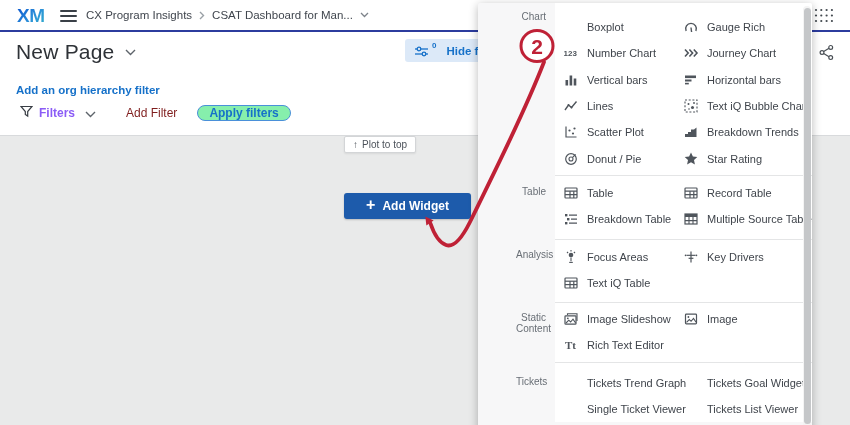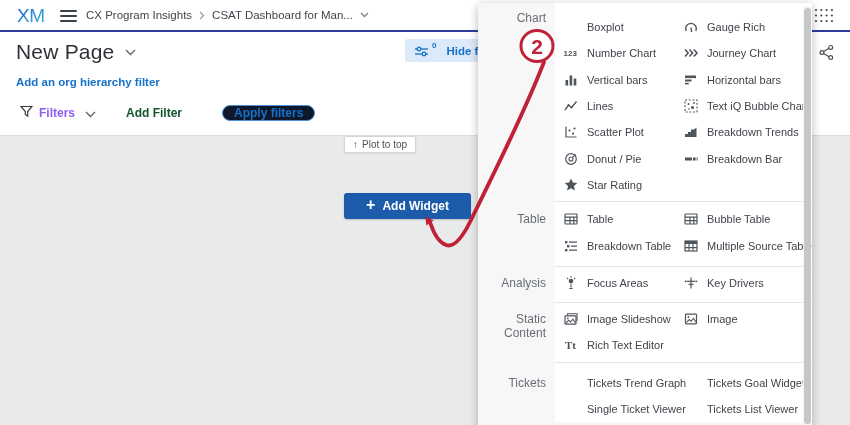--- a/index.html
+++ b/index.html
@@ -5,21 +5,21 @@
   * { margin:0; padding:0; box-sizing:border-box; }
   html,body { width:850px; height:425px; }
   body {
     position:relative; overflow:hidden; background:#ffffff;
     font-family:"Liberation Sans","DejaVu Sans",sans-serif;
     -webkit-font-smoothing:antialiased;
   }
   
   .header { position:absolute; left:0; top:0; width:850px; height:30px; background:#fff; z-index:2; }
   .xm-logo {
-    position:absolute; left:17px; top:5px; font-size:19px; font-weight:400; letter-spacing:-0.5px;
+    position:absolute; left:17px; top:5px; font-size:19px; font-weight:700; letter-spacing:-0.5px;
     background:linear-gradient(135deg,#0f5cd0 10%,#2b8fd9 55%,#2fb0c9 100%);
     -webkit-background-clip:text; background-clip:text; color:transparent;
   }
   .hamburger { position:absolute; left:60px; top:10px; width:17px; height:12px; cursor:pointer; }
   .hamburger span { display:block; height:2px; background:#3a4047; margin-bottom:3px; border-radius:1px; }
   .crumbs { position:absolute; left:86px; top:9px; display:flex; align-items:center; gap:7px; font-size:11.5px; color:#40464e;justify-content:flex-end; }
   .crumb { white-space:nowrap; cursor:pointer; }
   .crumb-sep svg, .caret svg { display:block; }
   .header-line { position:absolute; left:0; top:30px; width:850px; height:2px; background:#2c3c9e; z-index:2; }
   .waffle { position:absolute; left:814px; top:8px; width:20px; height:16px; cursor:pointer; z-index:2; }
@@ -27,28 +27,28 @@
   
   .control-zone { position:absolute; left:0; top:32px; width:712px; height:103px; background:#fff; z-index:1; }
   .page-title-row { position:absolute; left:16px; top:8px; display:flex; align-items:center; gap:10px; }
   .page-title { font-size:21px; color:#2e3237; letter-spacing:0.2px; }
   .chip {
     position:absolute; left:405px; top:7px; height:23px; padding:0 10px; display:flex; align-items:center; gap:6px;
     background:#dce9f8; border-radius:3px; color:#1671c9; font-size:11.5px; font-weight:700; cursor:pointer;
   }
   .chip .count { font-size:8px; font-weight:700; position:relative; top:-5px; left:-4px; }
   .share-btn { position:absolute; left:818px; top:12px; cursor:pointer; }
-  .org-link { position:absolute; left:16px; top:44px; font-size:11.5px; font-weight:700; color:#1671c9; cursor:pointer; }
+  .org-link { position:absolute; left:16px; top:52px; font-size:11.5px; font-weight:700; color:#1671c9; cursor:pointer; }
   .filters-row { position:absolute; left:20px; top:72px; display:flex; align-items:center; }
   .funnel { margin-right:6px; }
   .filters-label { font-size:12px; font-weight:700; color:#8b5cf6; margin-right:10px; }
   .filters-caret { margin-right:30px; cursor:pointer; }
-  .add-filter { font-size:12px; font-weight:700; color:#14532d; margin-right:40px; cursor:pointer; }
+  .add-filter { font-size:12px; font-weight:400; color:#7f1d1d; margin-right:20px; cursor:pointer; }
   .apply-btn {
-    border:1px solid #4a90d9; background:#0f172a; color:#1671c9; font-size:12px; font-weight:700;
+    border:1px solid #4a90d9; background:#86efac; color:#1671c9; font-size:12px; font-weight:700;
     padding:0 11px; border-radius:8px; cursor:pointer; font-family:inherit;
   }
   .zone-divider { position:absolute; left:0; top:135px; width:850px; height:1px; background:#d8dadc; z-index:1; }
 
   
   .canvas { position:absolute; left:0; top:136px; width:850px; height:289px; background:#e9eaea; z-index:0; }
   .back-to-top {
     position:absolute; left:344px; top:0px; height:17px; display:flex; align-items:center; gap:4px;
     background:#fff; border:1px solid #d3d5d7; border-radius:2px; padding:0 8px;
     font-size:10px; color:#4c525a; cursor:pointer; box-shadow:0 1px 2px rgba(0,0,0,0.08);
@@ -60,21 +60,21 @@
   }
   .plus-glyph { font-size:16px; font-weight:700; line-height:1; position:relative; top:-1px; }
 
   
   .widget-menu {
     position:absolute; left:478px; top:3px; width:334px; height:430px; background:#f7f7f8;
     box-shadow:0 2px 10px rgba(0,0,0,0.28); border-radius:2px; z-index:5; overflow:hidden;
   }
   .menu-section { display:flex; }
   .menu-section .sec-label {
-    width:77px; flex:none; text-align:right; padding-right:9px; font-size:12px; color:#686e75;
+    width:77px; flex:none; text-align:right; padding-right:9px; font-size:10px; color:#686e75;padding-left:38px;
   }
   .menu-section .sec-items {
     flex:1; background:#fff; display:grid; grid-template-columns:120px 1fr; grid-auto-rows:26.3px; align-items:center;
   }
   .menu-section:not(:first-child) .sec-items { border-top:1px solid #e4e5e6; }
   .menu-item { display:flex; align-items:center; gap:8px; padding-left:8px; cursor:pointer; height:100%; }
   .menu-item .ibox { width:16px; height:16px; flex:none; display:flex; align-items:center; justify-content:flex-start; }
   .menu-item .ilabel { font-size:11px; color:#3f444b; white-space:nowrap; }
   .menu-scrollbar { position:absolute; right:1px; top:3px; width:8px; height:424px; background:#f4f4f4; border-radius:4px; }
   .menu-scrollbar .thumb { position:absolute; left:0.5px; top:2px; width:7px; height:416px; background:#c5c7c9; border-radius:4px; cursor:pointer; }
@@ -304,32 +304,20 @@
                 <circle cx="8" cy="8" r="5.3" fill="none" stroke="#4f555c" stroke-width="1.2"></circle>
                 <circle cx="8" cy="8" r="2" fill="none" stroke="#4f555c" stroke-width="1.1"></circle>
                 <line x1="9.6" y1="6.4" x2="12.6" y2="3.4" stroke="#4f555c" stroke-width="1.1"></line>
               </svg>
             </span>
             <span class="ilabel">Donut / Pie</span>
           </div>
           <div class="menu-item">
             <span class="ibox">
               <svg width="16" height="16" viewBox="0 0 16 16">
-                <g fill="#4f555c">
-                  <rect x="2" y="6.5" width="7" height="3"></rect>
-                  <rect x="10" y="6.5" width="2.6" height="3"></rect>
-                  <rect x="13.6" y="6.5" width="1" height="3"></rect>
-                </g>
-              </svg>
-            </span>
-            <span class="ilabel">Breakdown Bar</span>
-          </div>
-          <div class="menu-item">
-            <span class="ibox">
-              <svg width="16" height="16" viewBox="0 0 16 16">
                 <path d="M8 1.5 L9.9 5.6 14.3 6.1 11 9.1 11.9 13.5 8 11.2 4.1 13.5 5 9.1 1.7 6.1 6.1 5.6 Z" fill="#4f555c"></path>
               </svg>
             </span>
             <span class="ilabel">Star Rating</span>
           </div>
         </div>
       </div>
       <div class="menu-section">
         <div class="sec-label" style="padding-top: 11px;">Table</div>
         <div class="sec-items" style="padding-top: 4px; padding-bottom: 7px;">
@@ -352,21 +340,21 @@
               <svg width="16" height="16" viewBox="0 0 16 16">
                 <g fill="none" stroke="#4f555c" stroke-width="1.2">
                   <rect x="2" y="3" width="12" height="10" rx="0.8"></rect>
                   <line x1="2" y1="6.2" x2="14" y2="6.2"></line>
                   <line x1="2" y1="9.6" x2="14" y2="9.6"></line>
                   <line x1="7" y1="6.2" x2="7" y2="13"></line>
                   <line x1="10.8" y1="6.2" x2="10.8" y2="13"></line>
                 </g>
               </svg>
             </span>
-            <span class="ilabel">Bubble Table</span>
+            <span class="ilabel">Record Table</span>
           </div>
           <div class="menu-item">
             <span class="ibox">
               <svg width="16" height="16" viewBox="0 0 16 16">
                 <g fill="#4f555c">
                   <rect x="2" y="3" width="2.4" height="2.4"></rect>
                   <rect x="4" y="7" width="2.4" height="2.4"></rect>
                   <rect x="2" y="11" width="2.4" height="2.4"></rect>
                 </g>
                 <g stroke="#4f555c" stroke-width="1.2">
@@ -421,20 +409,34 @@
                   <line x1="5.6" y1="9.3" x2="10.4" y2="9.3"></line>
                 </g>
                 <g fill="#4f555c">
                   <circle cx="2.6" cy="6.3" r="0.9"></circle>
                   <circle cx="13.4" cy="6.3" r="0.9"></circle>
                 </g>
               </svg>
             </span>
             <span class="ilabel">Key Drivers</span>
           </div>
+          <div class="menu-item">
+            <span class="ibox">
+              <svg width="16" height="16" viewBox="0 0 16 16">
+                <g fill="none" stroke="#4f555c" stroke-width="1.2">
+                  <rect x="2" y="3" width="12" height="10" rx="0.8"></rect>
+                  <line x1="2" y1="6.2" x2="14" y2="6.2"></line>
+                  <line x1="2" y1="9.6" x2="14" y2="9.6"></line>
+                  <line x1="7" y1="6.2" x2="7" y2="13"></line>
+                  <line x1="10.8" y1="6.2" x2="10.8" y2="13"></line>
+                </g>
+              </svg>
+            </span>
+            <span class="ilabel">Text iQ Table</span>
+          </div>
         </div>
       </div>
       <div class="menu-section">
         <div class="sec-label" style="padding-top: 10px;">Static Content</div>
         <div class="sec-items" style="padding-top: 3px; padding-bottom: 3px;">
           <div class="menu-item">
             <span class="ibox">
               <svg width="16" height="16" viewBox="0 0 16 16">
                 <path d="M4.5 4 V2.8 H14 V10" fill="none" stroke="#4f555c" stroke-width="1.1"></path>
                 <rect x="2" y="4.8" width="11" height="8.4" rx="0.8" fill="none" stroke="#4f555c" stroke-width="1.2"></rect>

